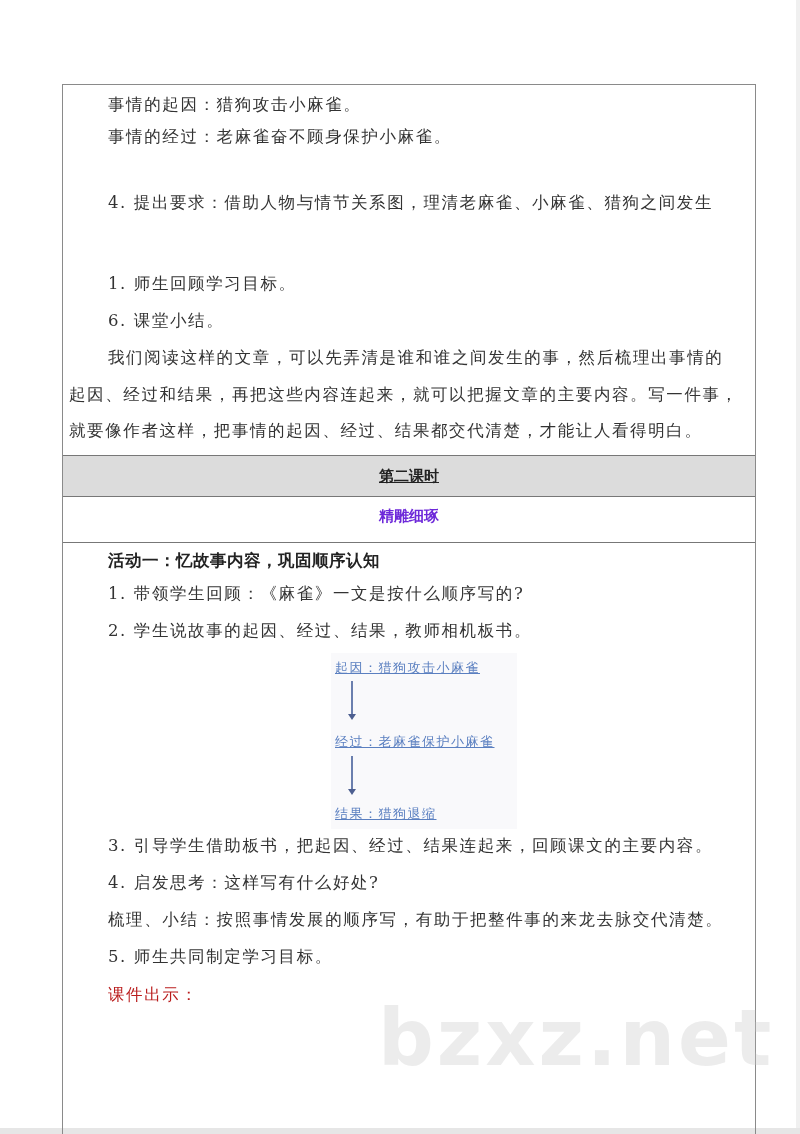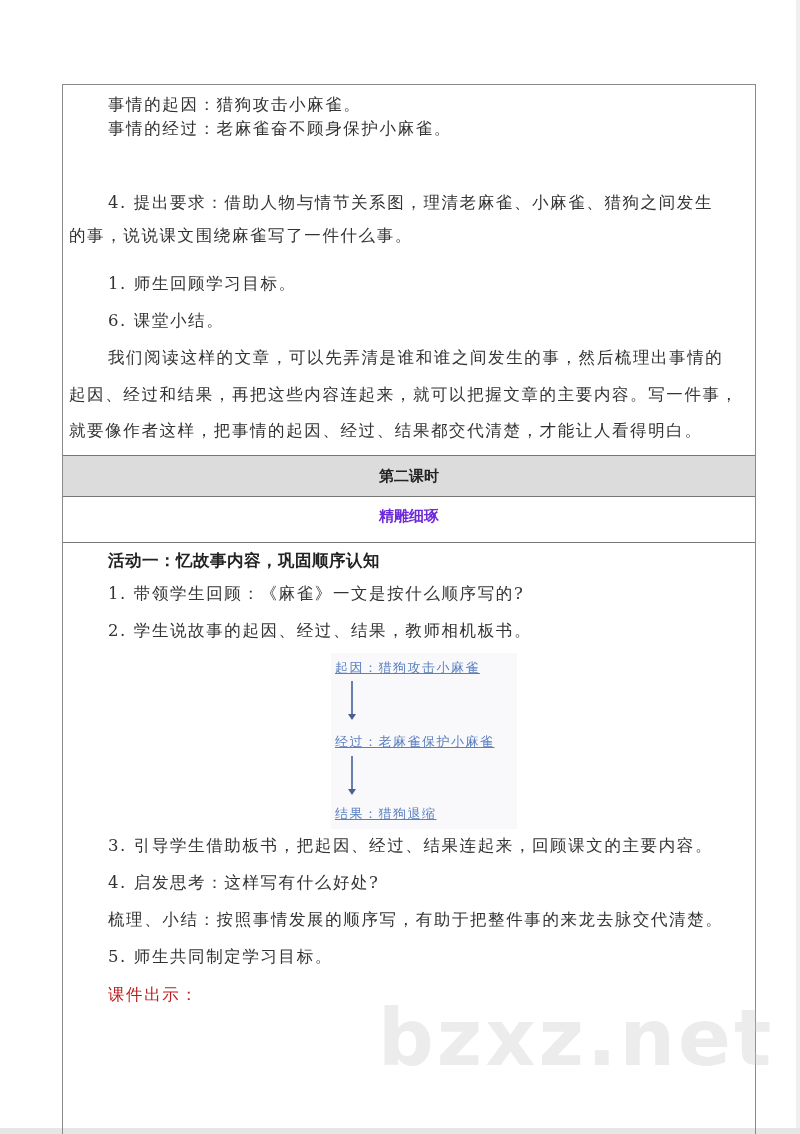--- a/index.html
+++ b/index.html
@@ -16,21 +16,21 @@
     .line {
       position: absolute; left: 0; right: 0; font-size: 16.5px; letter-spacing: 1.6px;
       white-space: nowrap; line-height: 20px;
     }
     .indent { padding-left: 45px; }
     .noindent { padding-left: 6px; }
     .row-header {
       position: absolute; left: 0; right: 0; top: 370px; height: 42px; background: #dcdcdc;
       border-top: 1px solid #777; border-bottom: 1px solid #777; box-sizing: border-box;
       display: flex; align-items: center; justify-content: center;
-      font-family: "DejaVu Sans", "Liberation Sans", sans-serif; font-weight: bold; font-size: 15px; color: #222;
+      font-family: "DejaVu Sans", "Liberation Sans", sans-serif; font-weight: bold; font-size: 15px; color: #222; text-decoration: underline;
     }
     .row-sub {
       position: absolute; left: 0; right: 0; top: 412px; height: 46px;
       border-bottom: 1px solid #777; box-sizing: border-box;
       display: flex; align-items: flex-start; padding-top: 10px; justify-content: center;
       font-family: "DejaVu Sans", "Liberation Sans", sans-serif; font-weight: bold; font-size: 15px; color: #6d28d9;
     }
     .activity-title { font-family: "DejaVu Sans", "Liberation Sans", sans-serif; font-weight: bold; color: #222; letter-spacing: 0.5px; }
     .pink { color: #b91c1c; }
     .diagram {
@@ -49,23 +49,22 @@
   </style>
 </head>
 <body>
 
 <div class="page-right-edge"></div>
 <div class="page-bottom-edge"></div>
 
 <div class="table">
 
   <div class="line indent" style="top:10px">事情的起因：猎狗攻击小麻雀。</div>
-  <div class="line indent" style="top:34px">事情的经过：老麻雀奋不顾身保护小麻雀。</div>
+  <div class="line indent" style="top:42px">事情的经过：老麻雀奋不顾身保护小麻雀。</div>
   <div class="line indent" style="top:108px">4. 提出要求：借助人物与情节关系图，理清老麻雀、小麻雀、猎狗之间发生</div>
-  <div class="line noindent" style="top:141px">的事，说说课文围绕麻雀写了一件什么事。</div>
   <div class="line indent" style="top:189px">1. 师生回顾学习目标。</div>
   <div class="line indent" style="top:226px">6. 课堂小结。</div>
   <div class="line indent" style="top:263px">我们阅读这样的文章，可以先弄清是谁和谁之间发生的事，然后梳理出事情的</div>
   <div class="line noindent" style="top:300px">起因、经过和结果，再把这些内容连起来，就可以把握文章的主要内容。写一件事，</div>
   <div class="line noindent" style="top:336px">就要像作者这样，把事情的起因、经过、结果都交代清楚，才能让人看得明白。</div>
 
   <div class="row-header">
     <span>第二课时</span>
   </div>
   <div class="row-sub">

